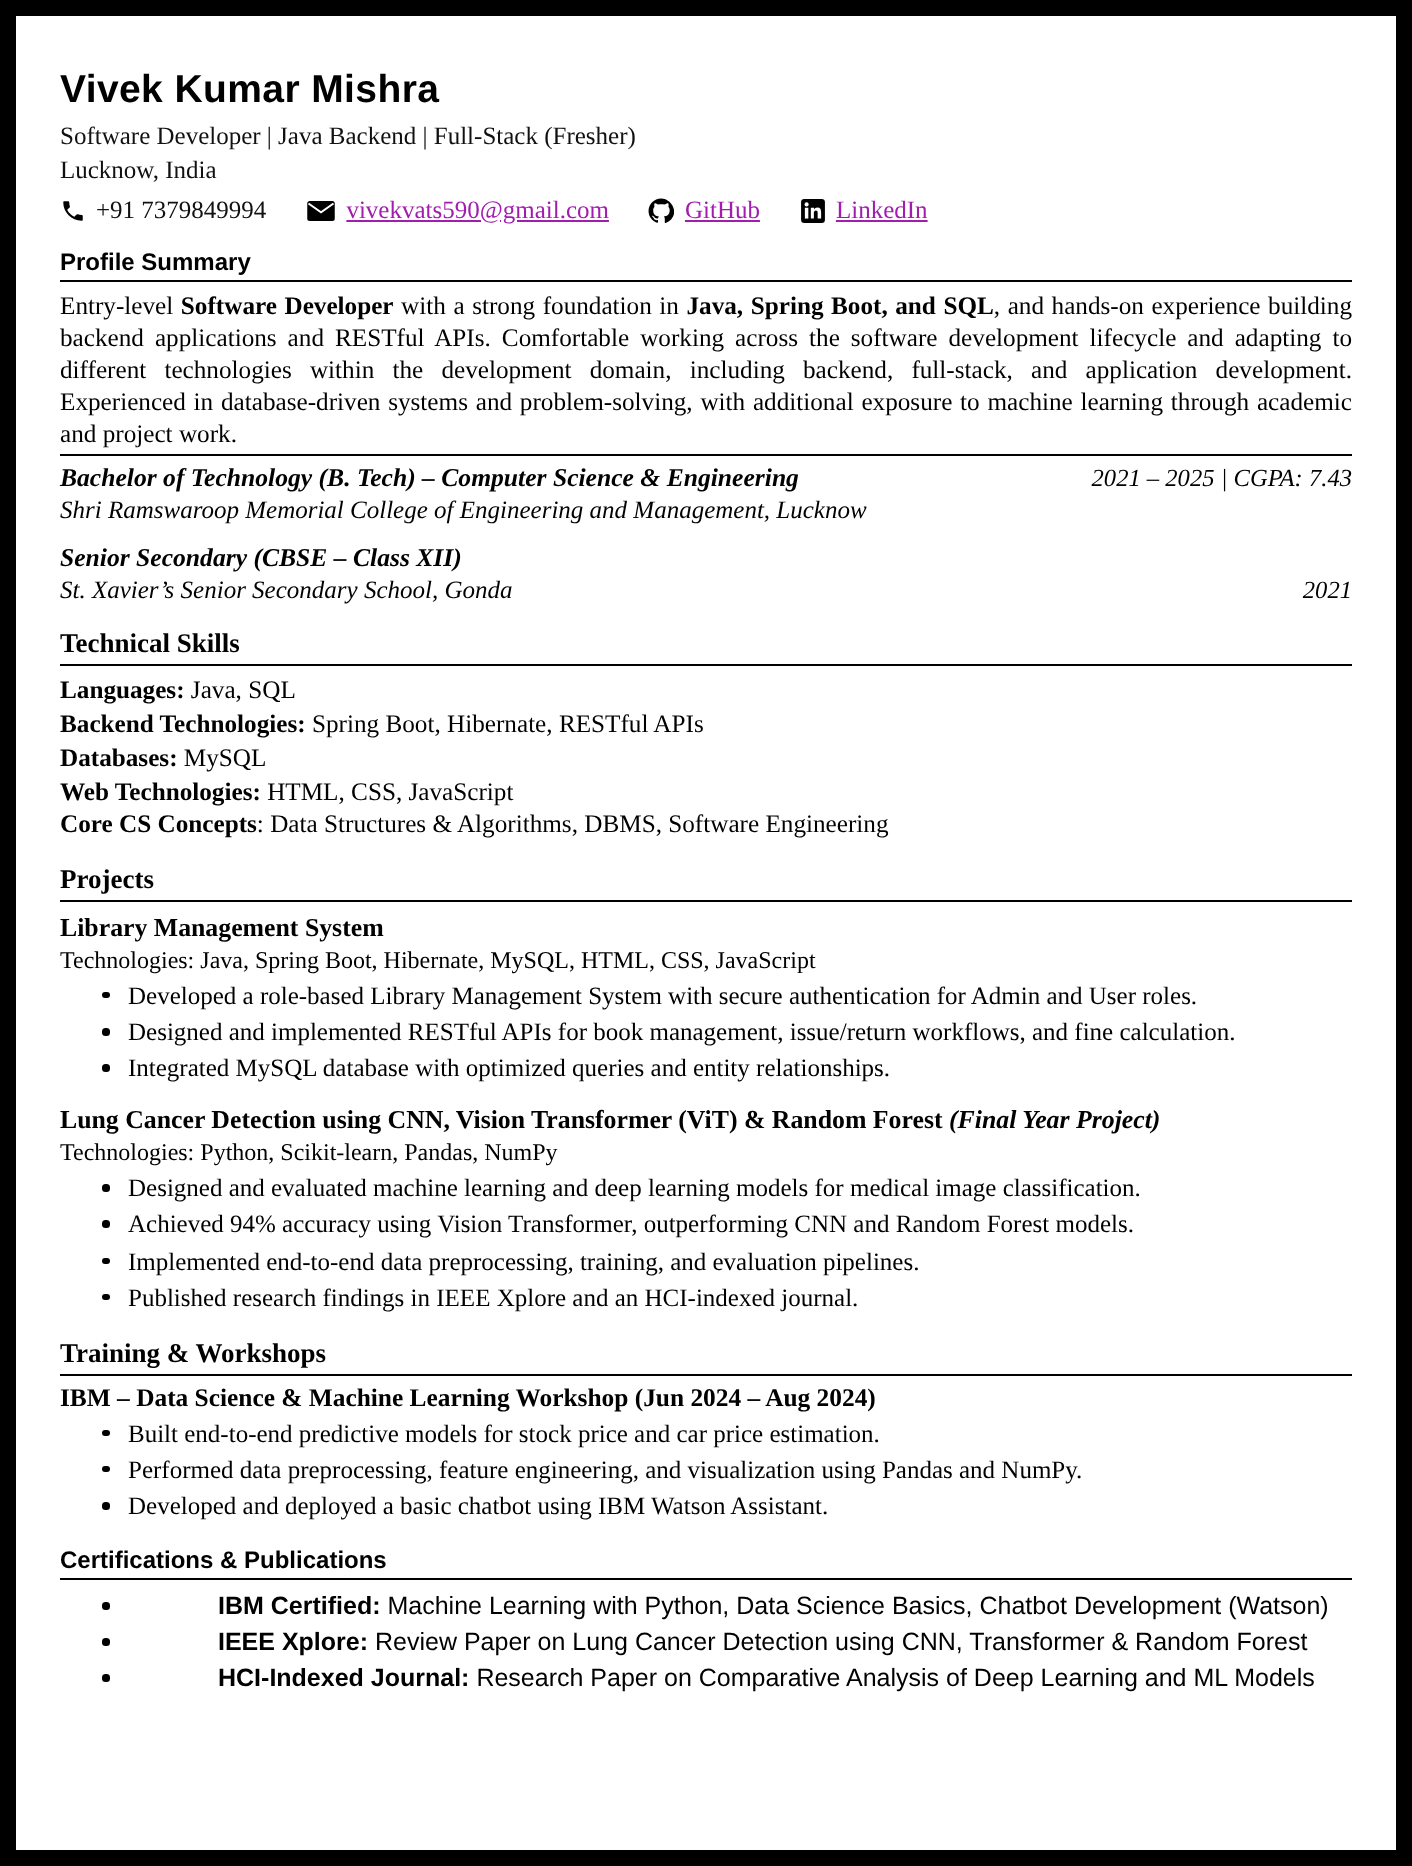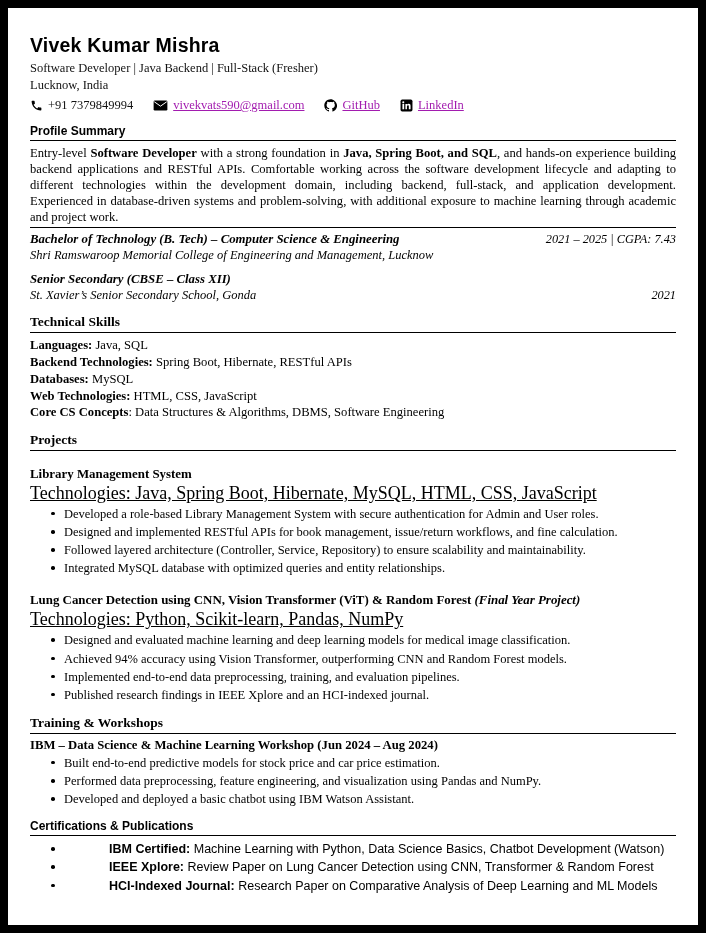--- a/index.html
+++ b/index.html
@@ -107,27 +107,26 @@
 
   .skills div {
     font-size: 12.6px;
     line-height: 1.33;
   }
   .skills .k { font-weight: bold; }
 
   .proj-title {
     font-weight: bold;
     font-size: 12.9px;
-    margin-top: 16px;
+    margin-top: 6px;
   }
   .proj-title .ital { font-style: italic; }
   .proj-tech {
-    font-size: 18px;
+    font-size: 12px;
     margin: 1px 0 1px 0;
-    text-decoration: underline;
   }
   ul.bullets {
     margin: 0 0 0 0;
     padding-left: 34px;
     list-style: none;
   }
   ul.bullets li {
     font-size: 12.5px;
     line-height: 1.45;
     position: relative;
@@ -247,21 +246,20 @@
 
   <div class="sec-head">Projects</div>
   <hr class="rule">
 
   <div class="proj-block">
     <div class="proj-title"><span>Library Management System</span><span class="ital"></span></div>
     <div class="proj-tech">Technologies: Java, Spring Boot, Hibernate, MySQL, HTML, CSS, JavaScript</div>
     <ul class="bullets">
       <li>Developed a role-based Library Management System with secure authentication for Admin and User roles.</li>
       <li>Designed and implemented RESTful APIs for book management, issue/return workflows, and fine calculation.</li>
-      <li>Followed layered architecture (Controller, Service, Repository) to ensure scalability and maintainability.</li>
       <li>Integrated MySQL database with optimized queries and entity relationships.</li>
     </ul>
   </div>
 
   <div class="proj-block">
     <div class="proj-title"><span>Lung Cancer Detection using CNN, Vision Transformer (ViT) &amp; Random Forest </span><span class="ital">(Final Year Project)</span></div>
     <div class="proj-tech">Technologies: Python, Scikit-learn, Pandas, NumPy</div>
     <ul class="bullets">
       <li>Designed and evaluated machine learning and deep learning models for medical image classification.</li>
       <li>Achieved 94% accuracy using Vision Transformer, outperforming CNN and Random Forest models.</li>

